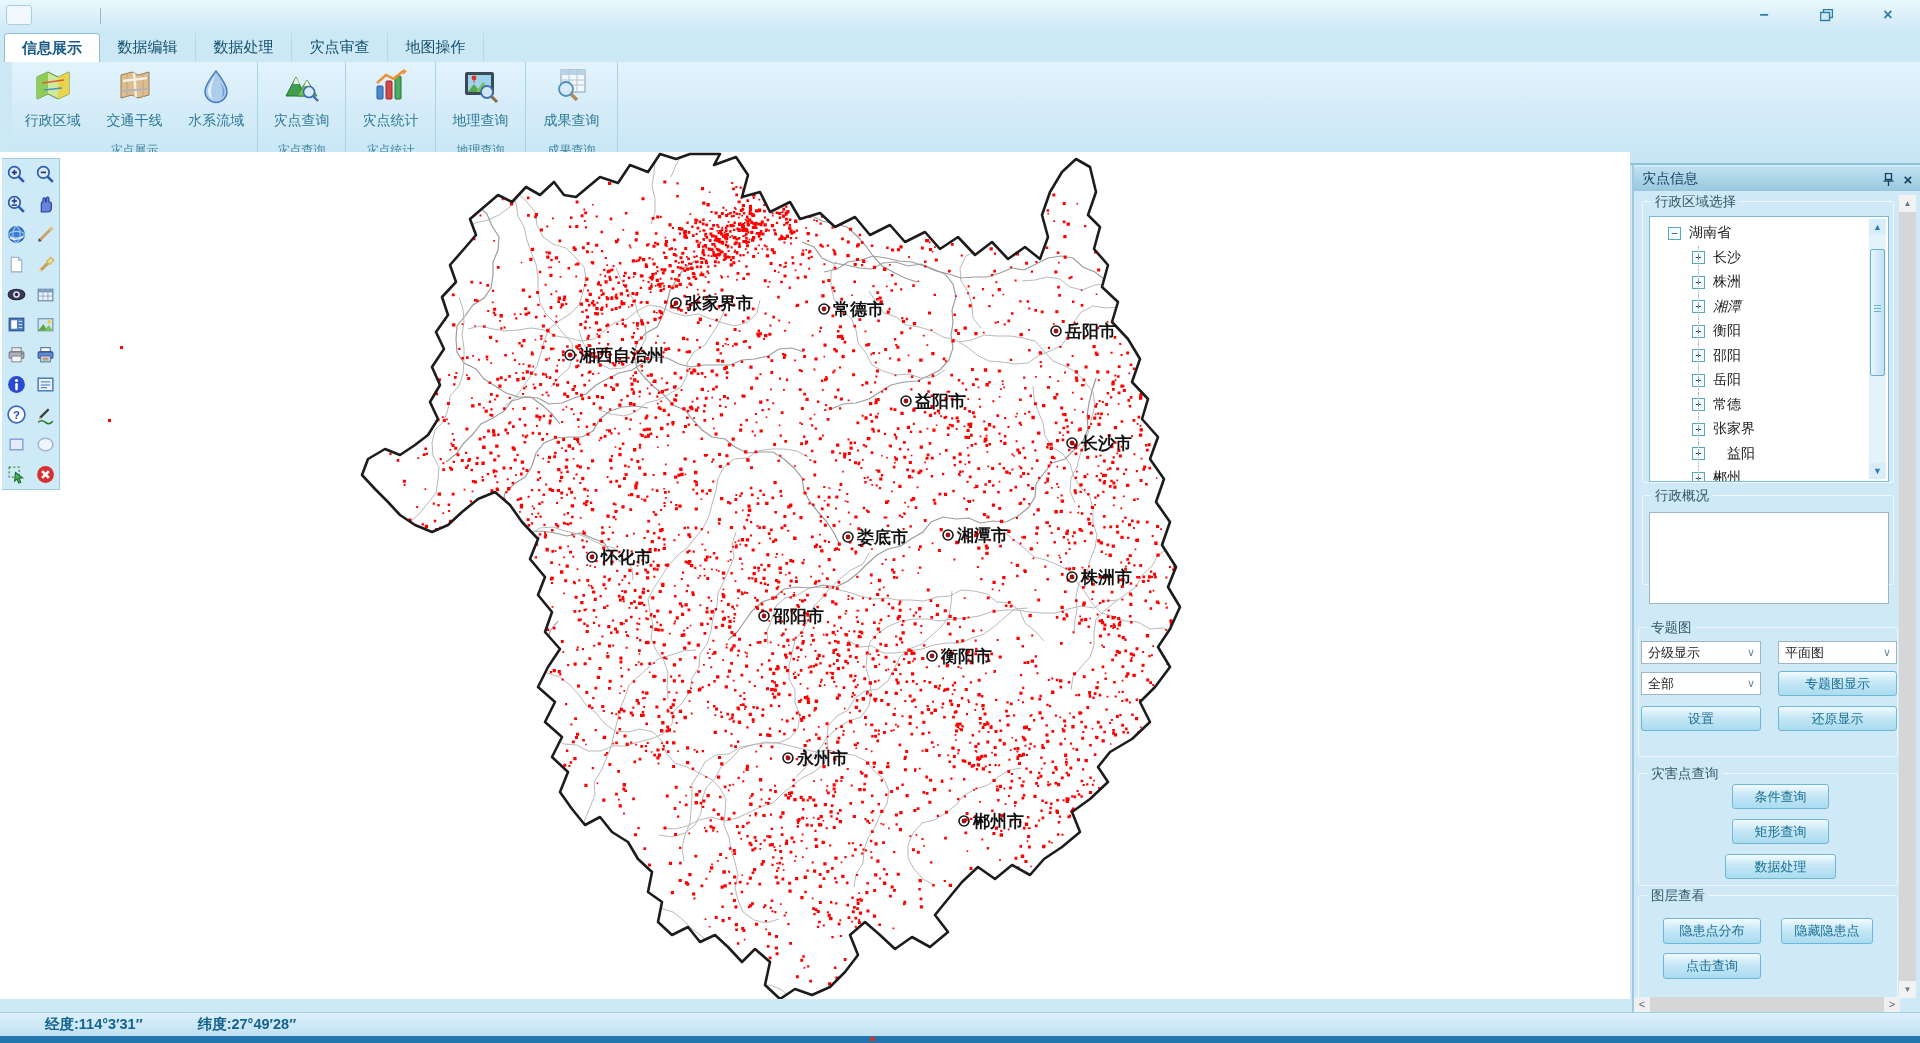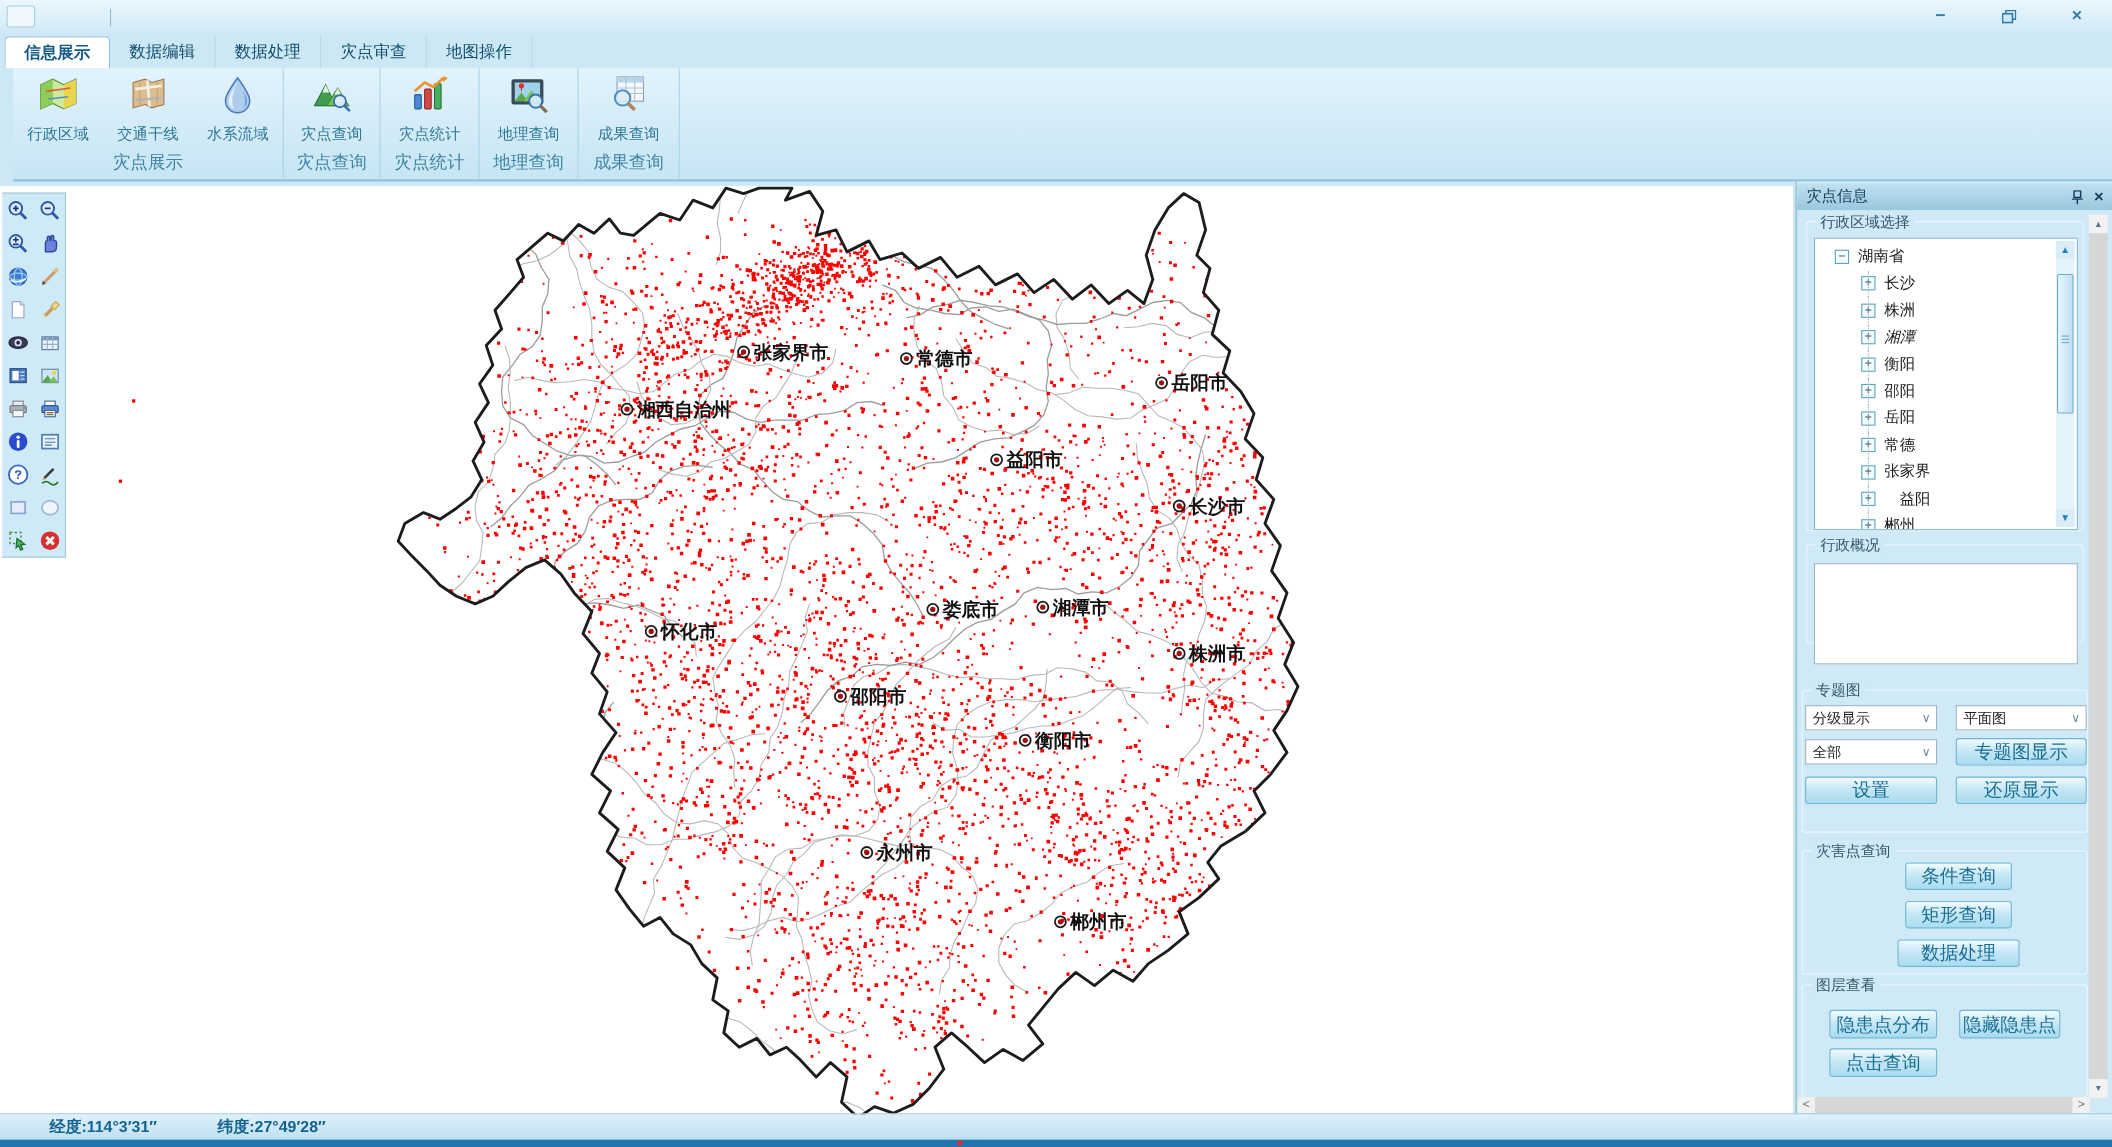--- a/index.html
+++ b/index.html
@@ -27,24 +27,24 @@
   
   #ribbon { position:absolute; left:12px; top:62px; width:1920px; height:103px;
     background:linear-gradient(#e2f3fc,#c6e5f4); border-bottom:2px solid #8fc2da; display:flex; }
   .rgroup { position:relative; height:100%; border-right:1px solid #a8d4e8; padding-top:4px; }
   .rgroup-buttons { display:flex; justify-content:space-around; height:72px; }
   .rbtn { display:flex; flex-direction:column; align-items:center; justify-content:flex-start;
     width:82px; cursor:default; }
   .rbtn svg { width:36px; height:36px; margin-top:2px; }
   .rbtn-label { font-size:14px; color:#2e7895; margin-top:4px; white-space:nowrap; }
   .rgroup-label { position:absolute; left:0; right:0; bottom:4px; text-align:center;
-    font-size:16px; color:#3f85a0; }
+    font-size:12px; color:#3f85a0; }
 
   
-  #map-area { position:absolute; left:0; top:169px; width:1630px; height:847px; background:#ffffff; }
+  #map-area { position:absolute; left:0; top:152px; width:1630px; height:847px; background:#ffffff; }
   #map-svg { position:absolute; left:0; top:0; }
 
   
   #map-toolbar { position:absolute; left:2px; top:6px; width:58px;
     background:#cfeaf7; border:1px solid #9fc9dc; border-left:none;
     display:grid; grid-template-columns:29px 29px; }
   .tool { width:29px; height:30px; display:flex; align-items:center; justify-content:center; cursor:default; }
   .tool svg { width:21px; height:21px; }
 
   
@@ -74,21 +74,21 @@
   #tree-thumb { position:absolute; left:1px; top:30px; width:15px; height:127px;
     background:linear-gradient(90deg,#e8f6fd,#bfe0f2); border:1px solid #6aaed0; border-radius:2px; }
   #tree-thumb:after { content:""; position:absolute; left:3px; right:3px; top:58px; height:1px;
     background:#6aaed0; box-shadow:0 3px 0 #6aaed0, 0 -3px 0 #6aaed0; }
   #overview-text { position:absolute; left:6px; top:16px; width:240px; height:92px;
     background:#ffffff; border:1px solid #9fb6c2; font-size:13px; resize:none; }
   .pselect { position:absolute; height:23px; background:#ffffff; border:1px solid #9fb6c2;
     font-size:13px; color:#222; display:flex; align-items:center; padding:0 6px; }
   .pselect .chev { position:absolute; right:5px; color:#6b8a9a; font-size:11px; }
   .pbtn { position:absolute; background:linear-gradient(#f2fbff,#c6e7f5 45%,#a9dcf0);
-    border:1px solid #6fb7d6; border-radius:3px; color:#1b6f95; font-size:17px;
+    border:1px solid #6fb7d6; border-radius:3px; color:#1b6f95; font-size:13px;
     display:flex; align-items:center; justify-content:center; cursor:default; }
   #panel-vscroll { position:absolute; right:4px; top:30px; width:17px; height:803px; background:#d6d6d6; }
   .pvs-btn { position:absolute; left:0; width:17px; height:17px; background:#f2f2f2;
     color:#5a7a8a; font-size:8px; text-align:center; line-height:17px; }
   #panel-hscroll { position:absolute; left:0; bottom:0; width:266px; height:15px; background:#d6d6d6;
     color:#5a6a72; font-size:11px; }
   .phs-btn { position:absolute; top:0; width:16px; height:15px; background:#f0f0f0;
     text-align:center; line-height:14px; }
 
   

